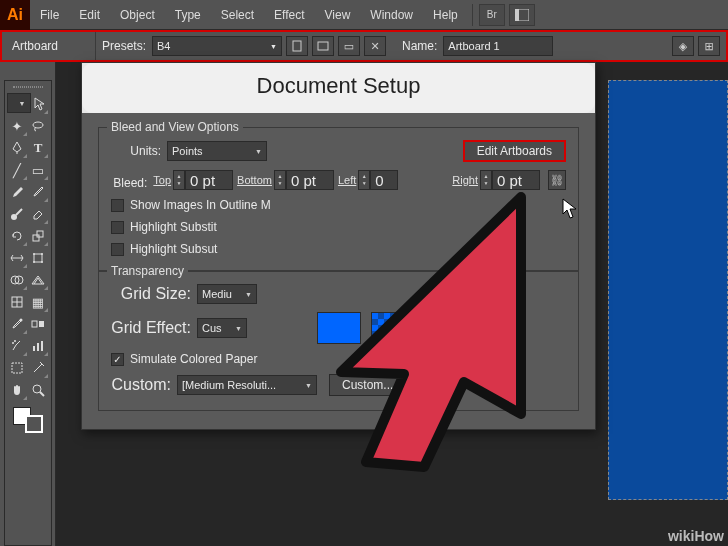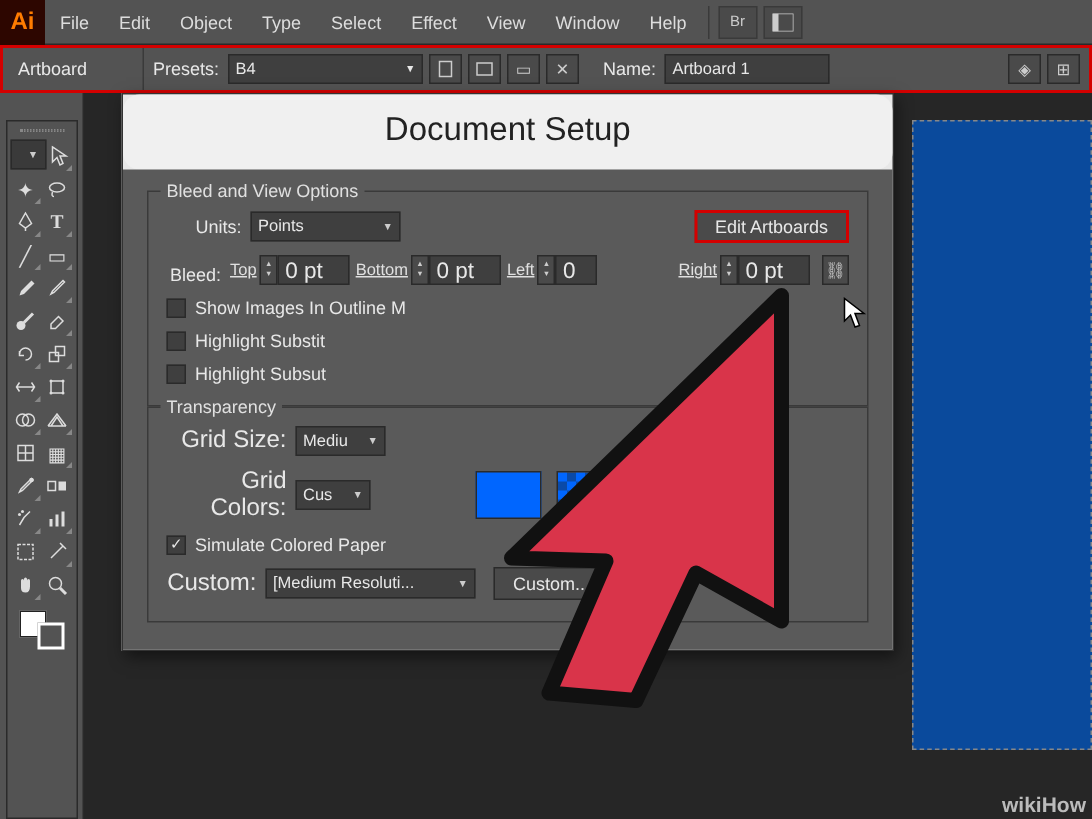--- a/index.html
+++ b/index.html
@@ -387,21 +387,21 @@
         </div>
 
         <div class="fieldset">
           <div class="legend">Transparency</div>
 
           <div class="row">
             <span class="lbl2">Grid Size:</span>
             <div class="sel" style="width:60px">Mediu</div>
           </div>
           <div class="row">
-            <span class="lbl2">Grid Colors:</span>
+            <span class="lbl2">Grid Effect:</span>
             <div class="sel" style="width:50px">Cus</div>
             <div style="width:70px"></div>
             <div class="swatch" style="background:#0066ff"></div>
             <div style="width:10px"></div>
             <div class="swatch">
               <svg width="44" height="32" viewBox="0 0 44 32">
                   <rect width="44" height="32" fill="#0a4aa8"></rect>
                   <g fill="#0066ff">
                     <rect x="0" y="0" width="6" height="6"></rect>
                     <rect x="12" y="0" width="6" height="6"></rect>

